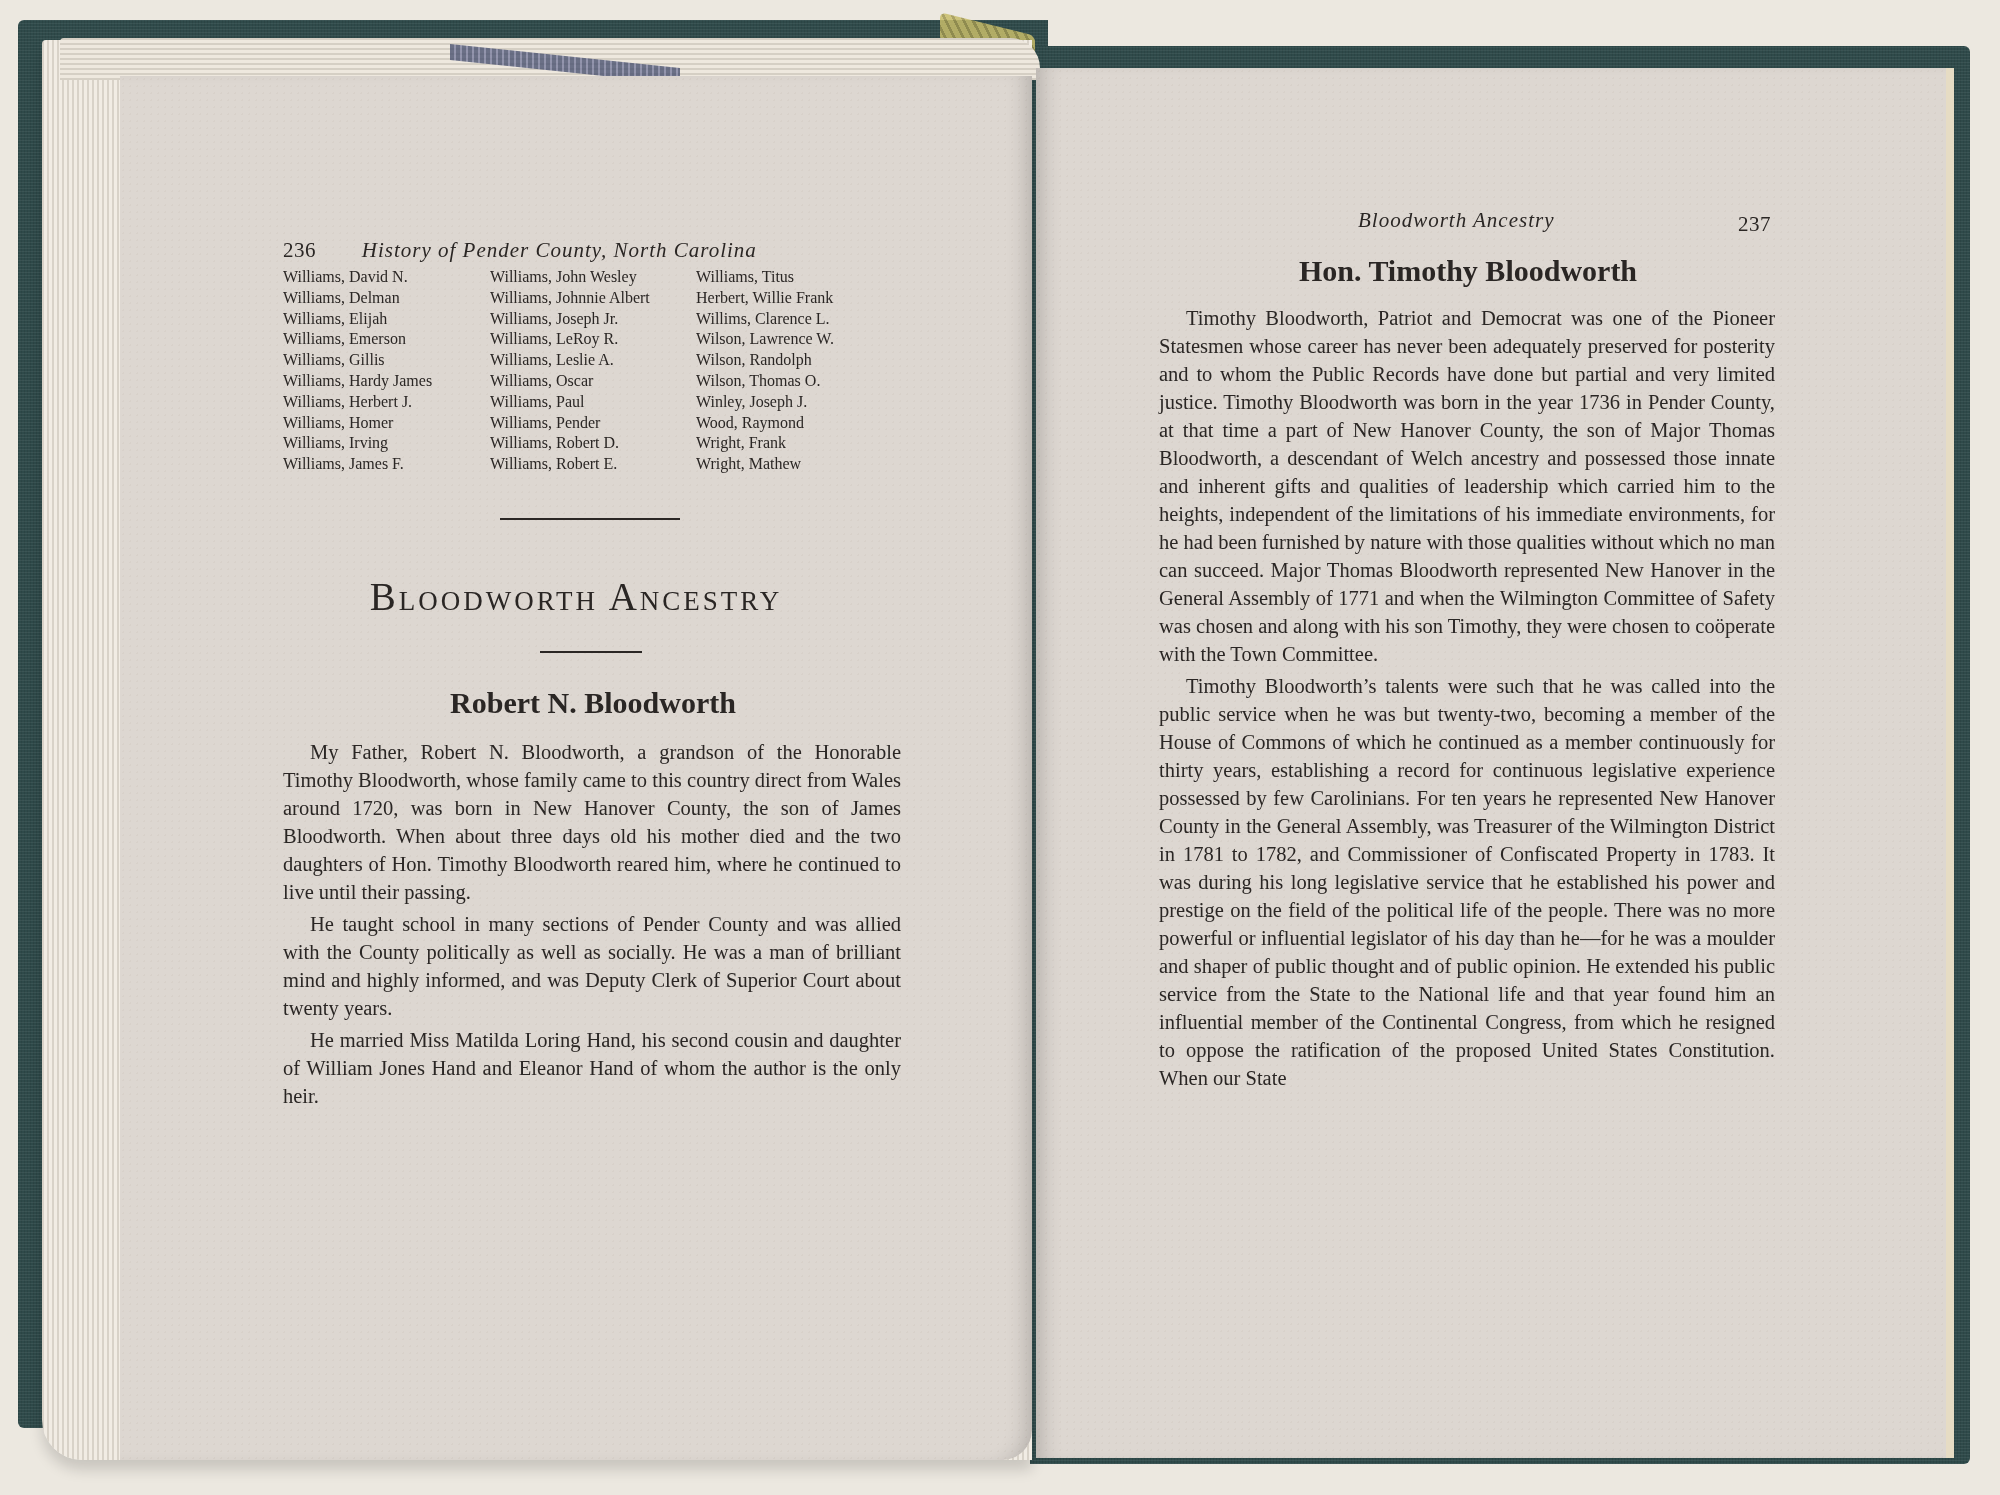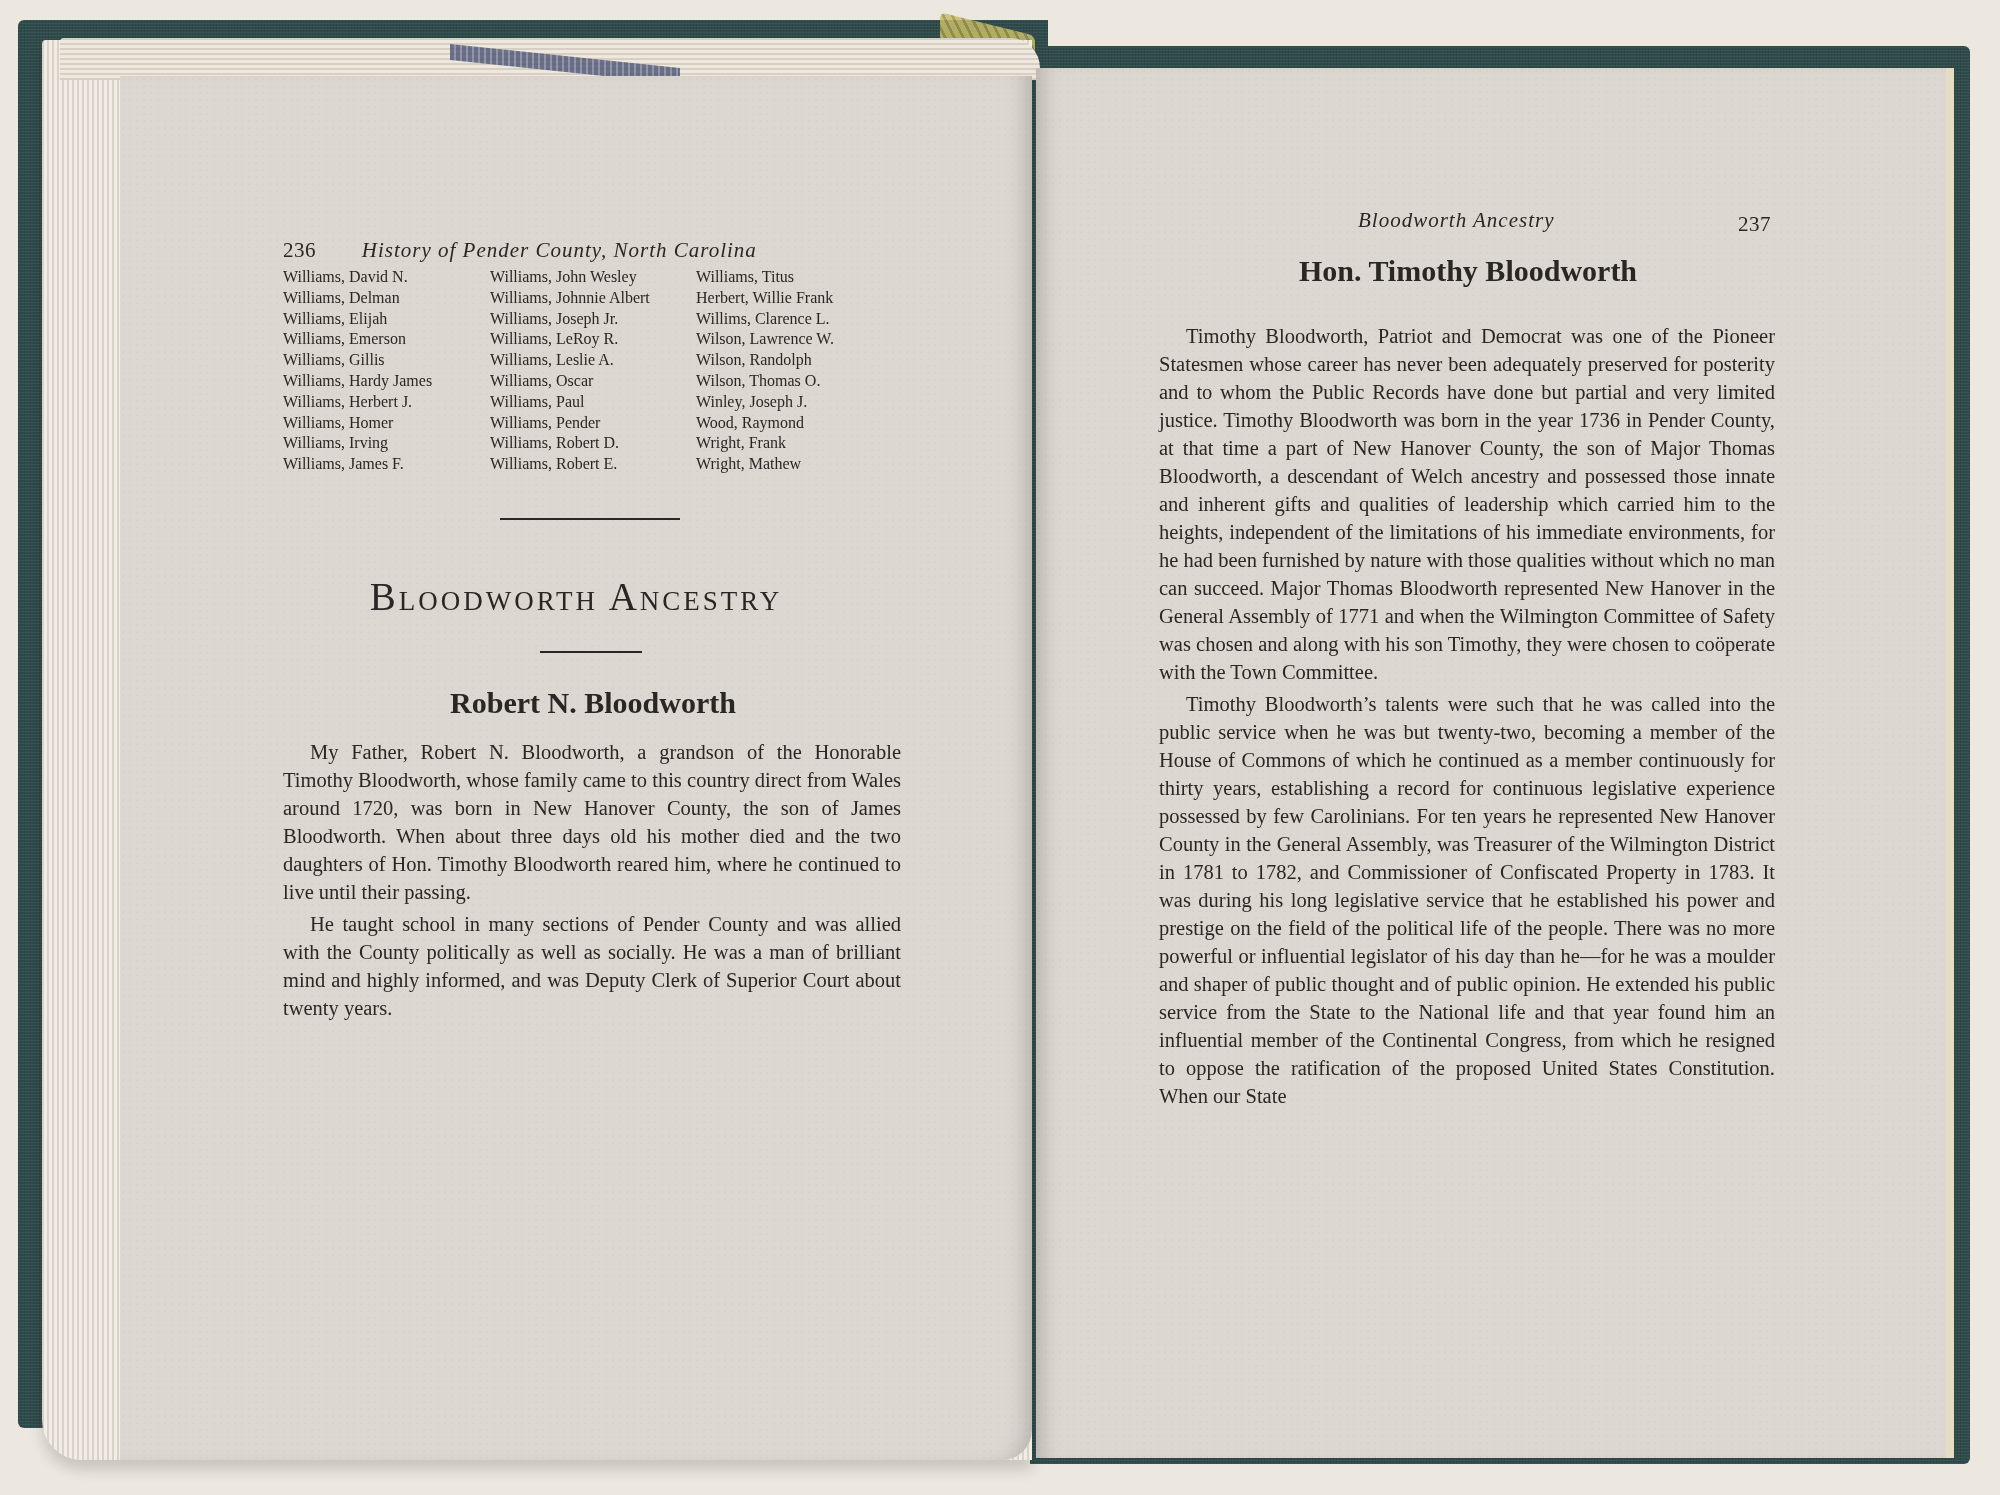--- a/index.html
+++ b/index.html
@@ -136,30 +136,31 @@
 
 <div class="section-title serif">Bloodworth Ancestry</div>
 
 <div class="rule" style="left:540px; top:651px; width:102px;"></div>
 
 <div class="sub-title serif" style="left:283px; width:620px; top:686px;">Robert N. Bloodworth</div>
 
 <div class="body-text serif" id="left-body" style="left:283px; top:738px; width:618px;">
     <p>My Father, Robert N. Bloodworth, a grandson of the Honorable Timothy Bloodworth, whose family came to this country direct from Wales around 1720, was born in New Hanover County, the son of James Bloodworth. When about three days old his mother died and the two daughters of Hon. Timothy Bloodworth reared him, where he con­tinued to live until their passing.</p>
     <p>He taught school in many sections of Pender County and was allied with the County politically as well as socially. He was a man of brilliant mind and highly informed, and was Deputy Clerk of Superior Court about twenty years.</p>
+    <p>He married Miss Matilda Loring Hand, his second cousin and daughter of William Jones Hand and Eleanor Hand of whom the author is the only heir.</p>
   </div>
 
 <div class="page page-right"></div>
 <div class="right-edge"></div>
 
 <div class="running-head serif" style="left:1358px; top:208px;">
   <span class="ttl">Bloodworth Ancestry</span>
 </div>
 <div class="running-head serif" style="left:1738px; top:212px;">
   <span class="pg">237</span>
 </div>
 
 <div class="sub-title serif" style="left:1158px; width:620px; top:254px;">Hon. Timothy Bloodworth</div>
 
-<div class="body-text serif" id="right-body" style="left:1159px; top:322px; width:616px;">
+<div class="body-text serif" id="right-body" style="left:1159px; top:304px; width:616px;">
     <p>Timothy Bloodworth, Patriot and Democrat was one of the Pioneer Statesmen whose career has never been ade­quately preserved for posterity and to whom the Public Records have done but partial and very limited justice. Timothy Bloodworth was born in the year 1736 in Pender County, at that time a part of New Hanover County, the son of Major Thomas Bloodworth, a descendant of Welch ancestry and possessed those innate and inherent gifts and qualities of leadership which carried him to the heights, independent of the limitations of his immediate environ­ments, for he had been furnished by nature with those quali­ties without which no man can succeed. Major Thomas Bloodworth represented New Hanover in the General As­sembly of 1771 and when the Wilmington Committee of Safety was chosen and along with his son Timothy, they were chosen to coöperate with the Town Committee.</p>
     <p>Timothy Bloodworth’s talents were such that he was called into the public service when he was but twenty-two, becoming a member of the House of Commons of which he continued as a member continuously for thirty years, estab­lishing a record for continuous legislative experience pos­sessed by few Carolinians. For ten years he represented New Hanover County in the General Assembly, was Treas­urer of the Wilmington District in 1781 to 1782, and Commissioner of Confiscated Property in 1783. It was dur­ing his long legislative service that he established his power and prestige on the field of the political life of the people. There was no more powerful or influential legislator of his day than he—for he was a moulder and shaper of public thought and of public opinion. He extended his public service from the State to the National life and that year found him an influential member of the Continental Con­gress, from which he resigned to oppose the ratification of the proposed United States Constitution. When our State</p>
   </div>
 
 </body></html>

